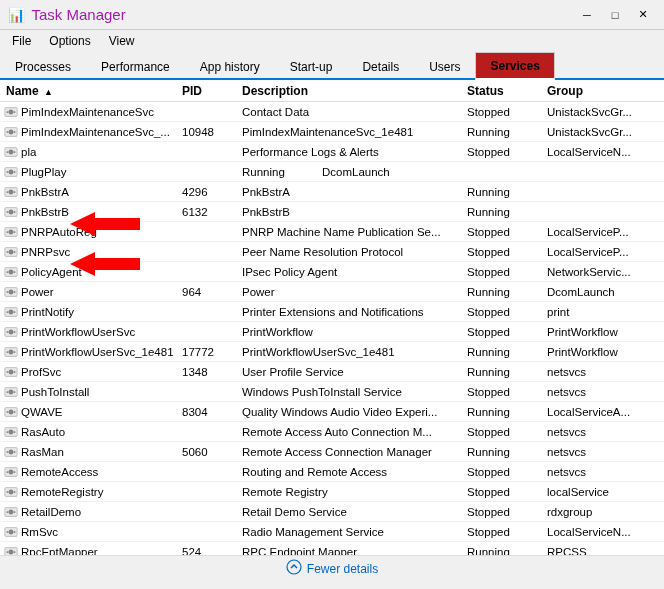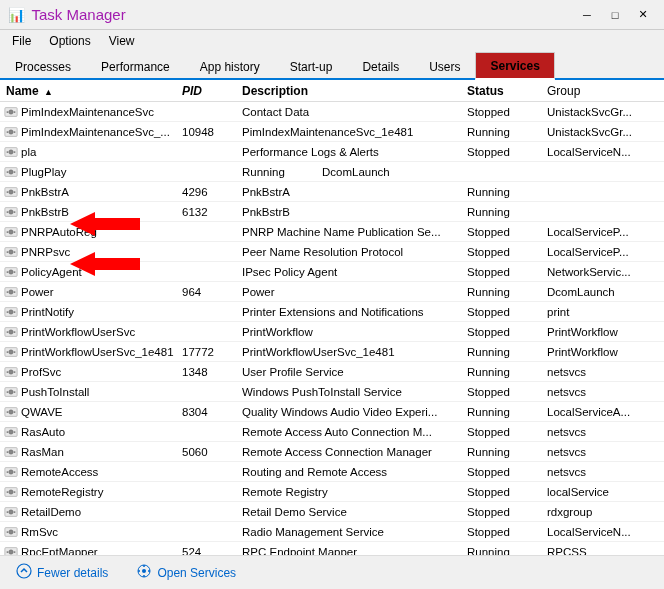--- a/index.html
+++ b/index.html
@@ -94,24 +94,24 @@
     .table-header {
       display: flex;
       background: #fff;
       border-bottom: 1px solid #ddd;
       height: 22px;
       align-items: center;
       padding: 0 2px;
       flex-shrink: 0;
     }
     .col-name { width: 180px; padding-left: 4px; font-weight: 600; font-size: 12px; }
-    .col-pid { width: 60px; font-weight: 600; font-size: 12px; font-style: italic; }
+    .col-pid { width: 60px; font-weight: 600; font-size: 12px; }
     .col-desc { width: 225px; font-weight: 600; font-size: 12px; }
     .col-status { width: 80px; font-weight: 600; font-size: 12px; }
-    .col-group { flex: 1; font-weight: 400; font-size: 12px; }
+    .col-group { flex: 1; font-weight: 700; font-size: 12px; }
     .sort-arrow { font-size: 9px; margin-left: 2px; }
     .table-body {
       overflow-y: auto;
       flex: 1;
     }
     .table-body::-webkit-scrollbar { width: 14px; }
     .table-body::-webkit-scrollbar-track { background: #f0f0f0; }
     .table-body::-webkit-scrollbar-thumb { background: #c0c0c0; border: 2px solid #f0f0f0; }
     .row {
       display: flex;
@@ -138,20 +138,21 @@
       position: relative;
     }
     .footer {
       height: 34px;
       background: #f0f0f0;
       border-top: 1px solid #ddd;
       display: flex;
       align-items: center;
       padding: 0 10px;
       gap: 16px;
+      flex-direction: column;
     }
     .footer-btn {
       display: flex;
       align-items: center;
       gap: 5px;
       font-size: 12px;
       color: #0066cc;
       cursor: pointer;
       background: none;
       border: none;

